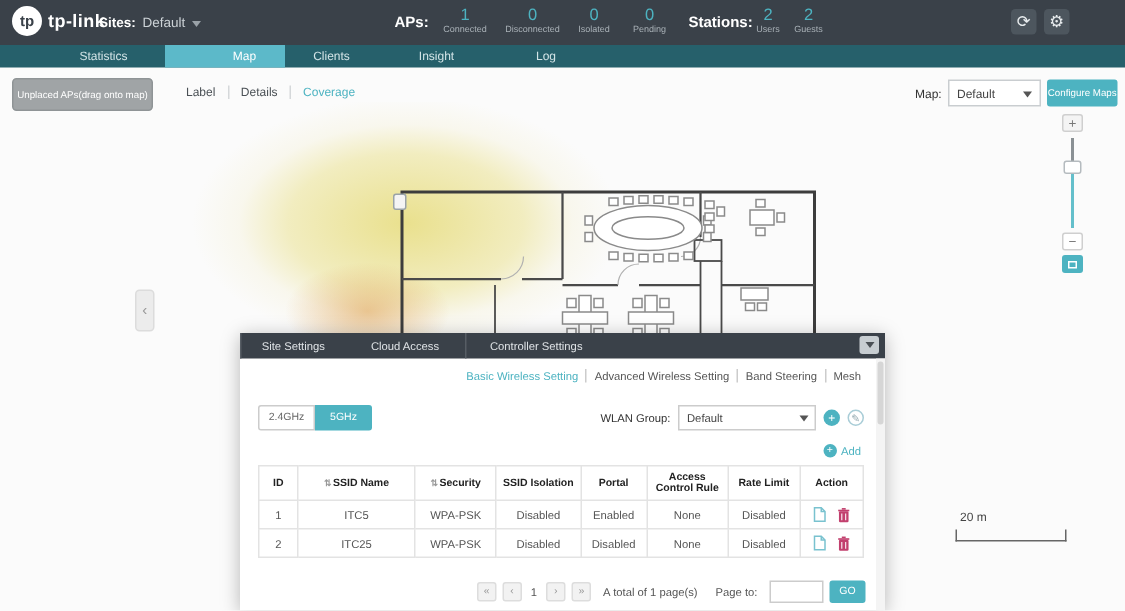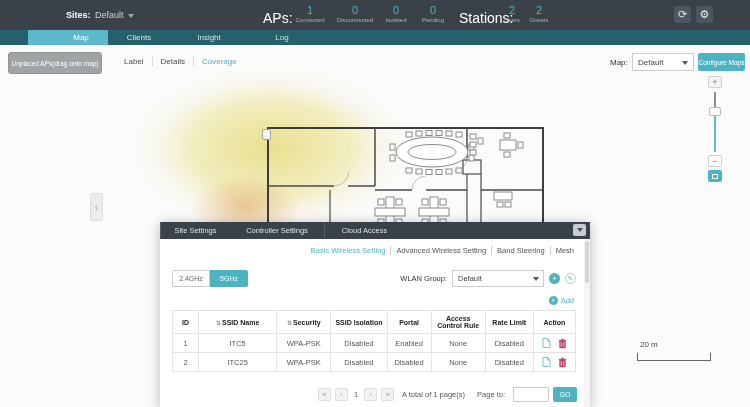--- a/index.html
+++ b/index.html
@@ -9,21 +9,21 @@
   
   .header { position:absolute; top:0; left:0; width:750px; height:30px; background:#3a4149; }
   .logo { position:absolute; left:8px; top:4px; display:flex; align-items:center; gap:4px; }
   .logo-mark { width:20px; height:20px; border-radius:50%; background:#fff; color:#3a4149;
     font-weight:bold; font-size:10px; display:flex; align-items:center; justify-content:center; }
   .logo-text { color:#fff; font-size:12px; font-weight:bold; letter-spacing:0.3px; }
   .sites { position:absolute; left:66px; top:10px; font-size:9px; color:#fff; font-weight:bold; }
   .sites-value { position:absolute; left:95px; top:10px; font-size:9px; color:#ccd2d6; }
   .caret-down { display:inline-block; width:0; height:0; border-left:3px solid transparent;
     border-right:3px solid transparent; border-top:4px solid #9aa2a8; margin-left:4px; vertical-align:middle; }
-  .grp-label { position:absolute; top:10px; font-size:14px; color:#fff; font-weight:normal; }
+  .grp-label { position:absolute; top:10px; font-size:10px; color:#fff; font-weight:bold; }
   .stat { position:absolute; top:4px; display:flex; flex-direction:column; align-items:center; }
   .stat .num { font-size:11px; color:#4db3c1; line-height:12px; }
   .stat .lbl { font-size:6px; color:#a9b1b7; line-height:8px; }
   .hdr-btn { position:absolute; top:6px; width:17px; height:17px; background:#4d565e; border-radius:3px;
     color:#e8ecee; font-size:11px; display:flex; align-items:center; justify-content:center; cursor:pointer; }
 
   
   .nav { position:absolute; top:30px; left:0; width:750px; height:15px; background:#26606b;
     display:flex; padding-left:28px; }
   .nav-tab { height:15px; display:flex; align-items:center; justify-content:center;
@@ -128,20 +128,24 @@
   .pg-go { width:24px; height:15px; background:#4db3c1; border:none; border-radius:2px; color:#fff;
     font-size:7px; cursor:pointer; }
   .dlg-scrollbar { position:absolute; right:0; top:17px; bottom:0; width:6px; background:#f4f4f4; }
   .dlg-scroll-thumb { position:absolute; top:2px; left:1px; width:4px; height:42px; background:#d6d6d6;
     border-radius:2px; }
 </style>
 </head>
 <body>
 
 <div class="header">
+  <div class="logo">
+    <div class="logo-mark">tp</div>
+    <div class="logo-text">tp-link</div>
+  </div>
   <span class="sites">Sites:</span>
   <span class="sites-value"><span>Default</span><span class="caret-down"></span></span>
   <span class="grp-label" style="left:263px">APs:</span>
   <div class="stat" style="left:288px;width:44px">
     <span class="num">1</span>
     <span class="lbl">Connected</span>
   </div>
   <div class="stat" style="left:332px;width:46px">
     <span class="num">0</span>
     <span class="lbl">Disconnected</span>
@@ -161,20 +165,21 @@
   </div>
   <div class="stat" style="left:525px;width:28px">
     <span class="num">2</span>
     <span class="lbl">Guests</span>
   </div>
   <div class="hdr-btn" style="left:674px">⟳</div>
   <div class="hdr-btn" style="left:696px">⚙</div>
 </div>
 
 <div class="nav">
+  <div class="nav-tab" style="width:82px">Statistics</div>
   <div class="nav-tab active" style="width:80px">Map</div>
   <div class="nav-tab" style="width:62px">Clients</div>
   <div class="nav-tab" style="width:78px">Insight</div>
   <div class="nav-tab" style="width:68px">Log</div>
 </div>
 
 <div class="unplaced-btn">Unplaced APs(drag onto map)</div>
 <div class="view-modes">
   <span class="view-mode">Label</span><span class="view-mode">Details</span><span class="view-mode active">Coverage</span>
 </div>
@@ -260,22 +265,22 @@
 <div class="zoom-fit">
   <span class="zoom-fit-glyph"></span>
 </div>
 
 <div class="scale-label">20 m</div>
 <div class="scale-bracket"></div>
 
 <div class="dialog">
   <div class="dlg-tabbar">
     <div class="dlg-tab" style="width:70px">Site Settings</div>
+    <div class="dlg-tab" style="width:80px">Cloud Access</div>
     <div class="dlg-tab" style="width:94px">Controller Settings</div>
-    <div class="dlg-tab" style="width:80px">Cloud Access</div>
     <div class="dlg-collapse">
       <span class="caret-down"></span>
     </div>
   </div>
 
   <div class="sub-tabs">
     <span class="sub-tab active">Basic Wireless Setting</span><span class="sub-tab">Advanced Wireless Setting</span><span class="sub-tab">Band Steering</span><span class="sub-tab">Mesh</span>
   </div>
 
   <div class="bands">

